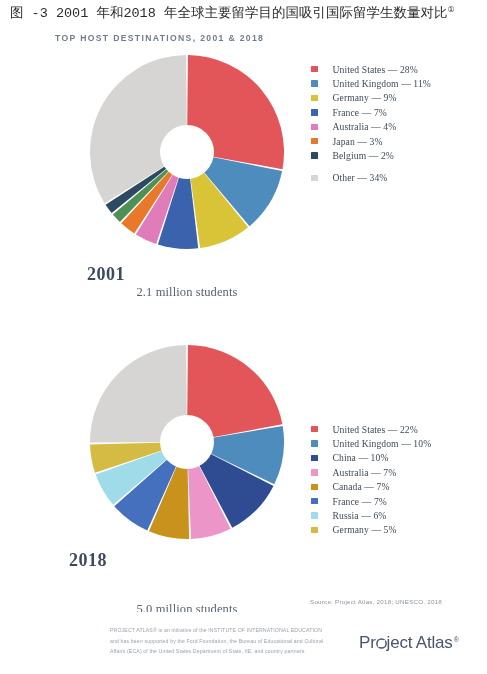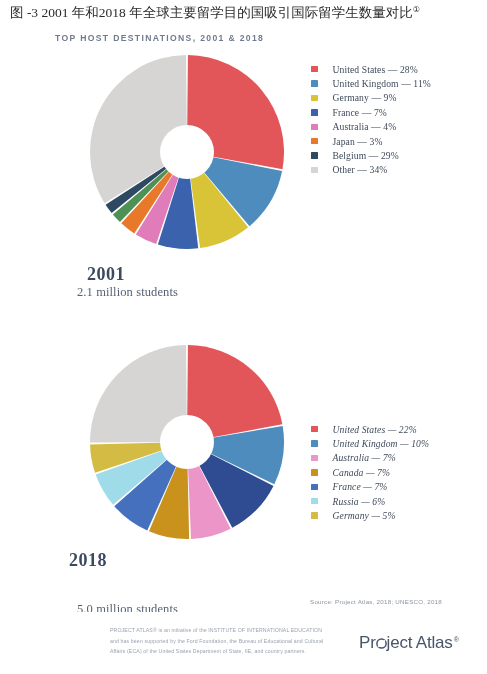--- a/index.html
+++ b/index.html
@@ -20,21 +20,21 @@
     height: 674px;
     background: #ffffff;
   }
 
   
   .caption {
     position: absolute;
     left: 10px;
     top: 4px;
     width: 470px;
-    font-family: Liberation Serif, serif;
+    font-family: Liberation Mono, monospace;
     font-size: 13.5px;
     color: #2b2b2b;
     letter-spacing: 0px;
     white-space: nowrap;
   }
   .caption .sup {
     font-size: 8px;
     vertical-align: super;
   }
 
@@ -77,39 +77,39 @@
     text-align: left;
     font-family: "Liberation Serif", serif;
     font-weight: bold;
     font-size: 18px;
     color: #3c4a5e;
     letter-spacing: 0.5px;
   }
   .year-sub {
     position: absolute;
     width: 220px;
-    text-align: left;
+    text-align: center;
     font-family: "Liberation Serif", serif;
     font-size: 12.5px;
     color: #566274;
     letter-spacing: 0.1px;
   }
 
   
   .legend {
     position: absolute;
   }
   .legend-row {
     display: flex;
     align-items: center;
     height: 14.4px;
     white-space: nowrap;
     gap: 10px;
   }
-  .legend-row.spaced { margin-top: 0; }
+  .legend-row.spaced { margin-top: 8px; }
   .swatch {
     width: 6.5px;
     height: 6.5px;
     flex: 0 0 auto;
     margin-right: 5px;
     border-radius: 0.5px;
   }
   .legend-text {
     font-family: "Liberation Serif", serif;
     font-size: 9.6px;
@@ -226,21 +226,21 @@
         <div class="legend-row">
           <span class="swatch" style="background: rgb(224, 124, 186);"></span>
           <span class="legend-text">Australia — 4%</span>
         </div>
         <div class="legend-row">
           <span class="swatch" style="background: rgb(232, 121, 42);"></span>
           <span class="legend-text">Japan — 3%</span>
         </div>
         <div class="legend-row">
           <span class="swatch" style="background: rgb(46, 74, 99);"></span>
-          <span class="legend-text">Belgium — 29%</span>
+          <span class="legend-text">Belgium — 2%</span>
         </div>
         <div class="legend-row spaced">
           <span class="swatch" style="background: rgb(214, 213, 211);"></span>
           <span class="legend-text">Other — 34%</span>
         </div>
       </div>
 
     <div class="donut-block" style="left:87px; top:318px; width:200px; height:200px;">
       <div class="donut-wrap">
         <svg class="donut-svg" width="200" height="200" viewBox="0 0 200 200">
@@ -255,28 +255,32 @@
               <path d="M 100 100 L 8.034604724927974 130.84422266648585 A 97 97 0 0 1 3.0314512351952345 102.46992923940782 Z" fill="#d3bb44"></path>
               <path d="M 100 100 L 3.0019050390095003 100.60792593189471 A 97 97 0 0 1 99.06888114414714 3.0044690840022525 Z" fill="#d6d5d3"></path>
             </g>
           <circle cx="100" cy="100" r="27" fill="#ffffff"></circle>
         </svg>
       </div>
     </div>
     <div class="year-label" style="left:69px; top:526px;">2018</div>
     <div class="year-sub" style="left:77px; top:547px;margin-top:31px;">5.0 million students</div>
 
-    <div class="legend" style="left:311px; top:398px;font-style:italic;" id="legend-2018">
+    <div class="legend" style="left:311px; top:398px;" id="legend-2018">
         <div class="legend-row">
           <span class="swatch" style="background: rgb(226, 86, 90);"></span>
           <span class="legend-text">United States — 22%</span>
         </div>
         <div class="legend-row">
           <span class="swatch" style="background: rgb(78, 140, 190);"></span>
           <span class="legend-text">United Kingdom — 10%</span>
+        </div>
+        <div class="legend-row">
+          <span class="swatch" style="background: rgb(47, 75, 145);"></span>
+          <span class="legend-text">China — 10%</span>
         </div>
         <div class="legend-row">
           <span class="swatch" style="background: rgb(235, 149, 200);"></span>
           <span class="legend-text">Australia — 7%</span>
         </div>
         <div class="legend-row">
           <span class="swatch" style="background: rgb(200, 146, 29);"></span>
           <span class="legend-text">Canada — 7%</span>
         </div>
         <div class="legend-row">

